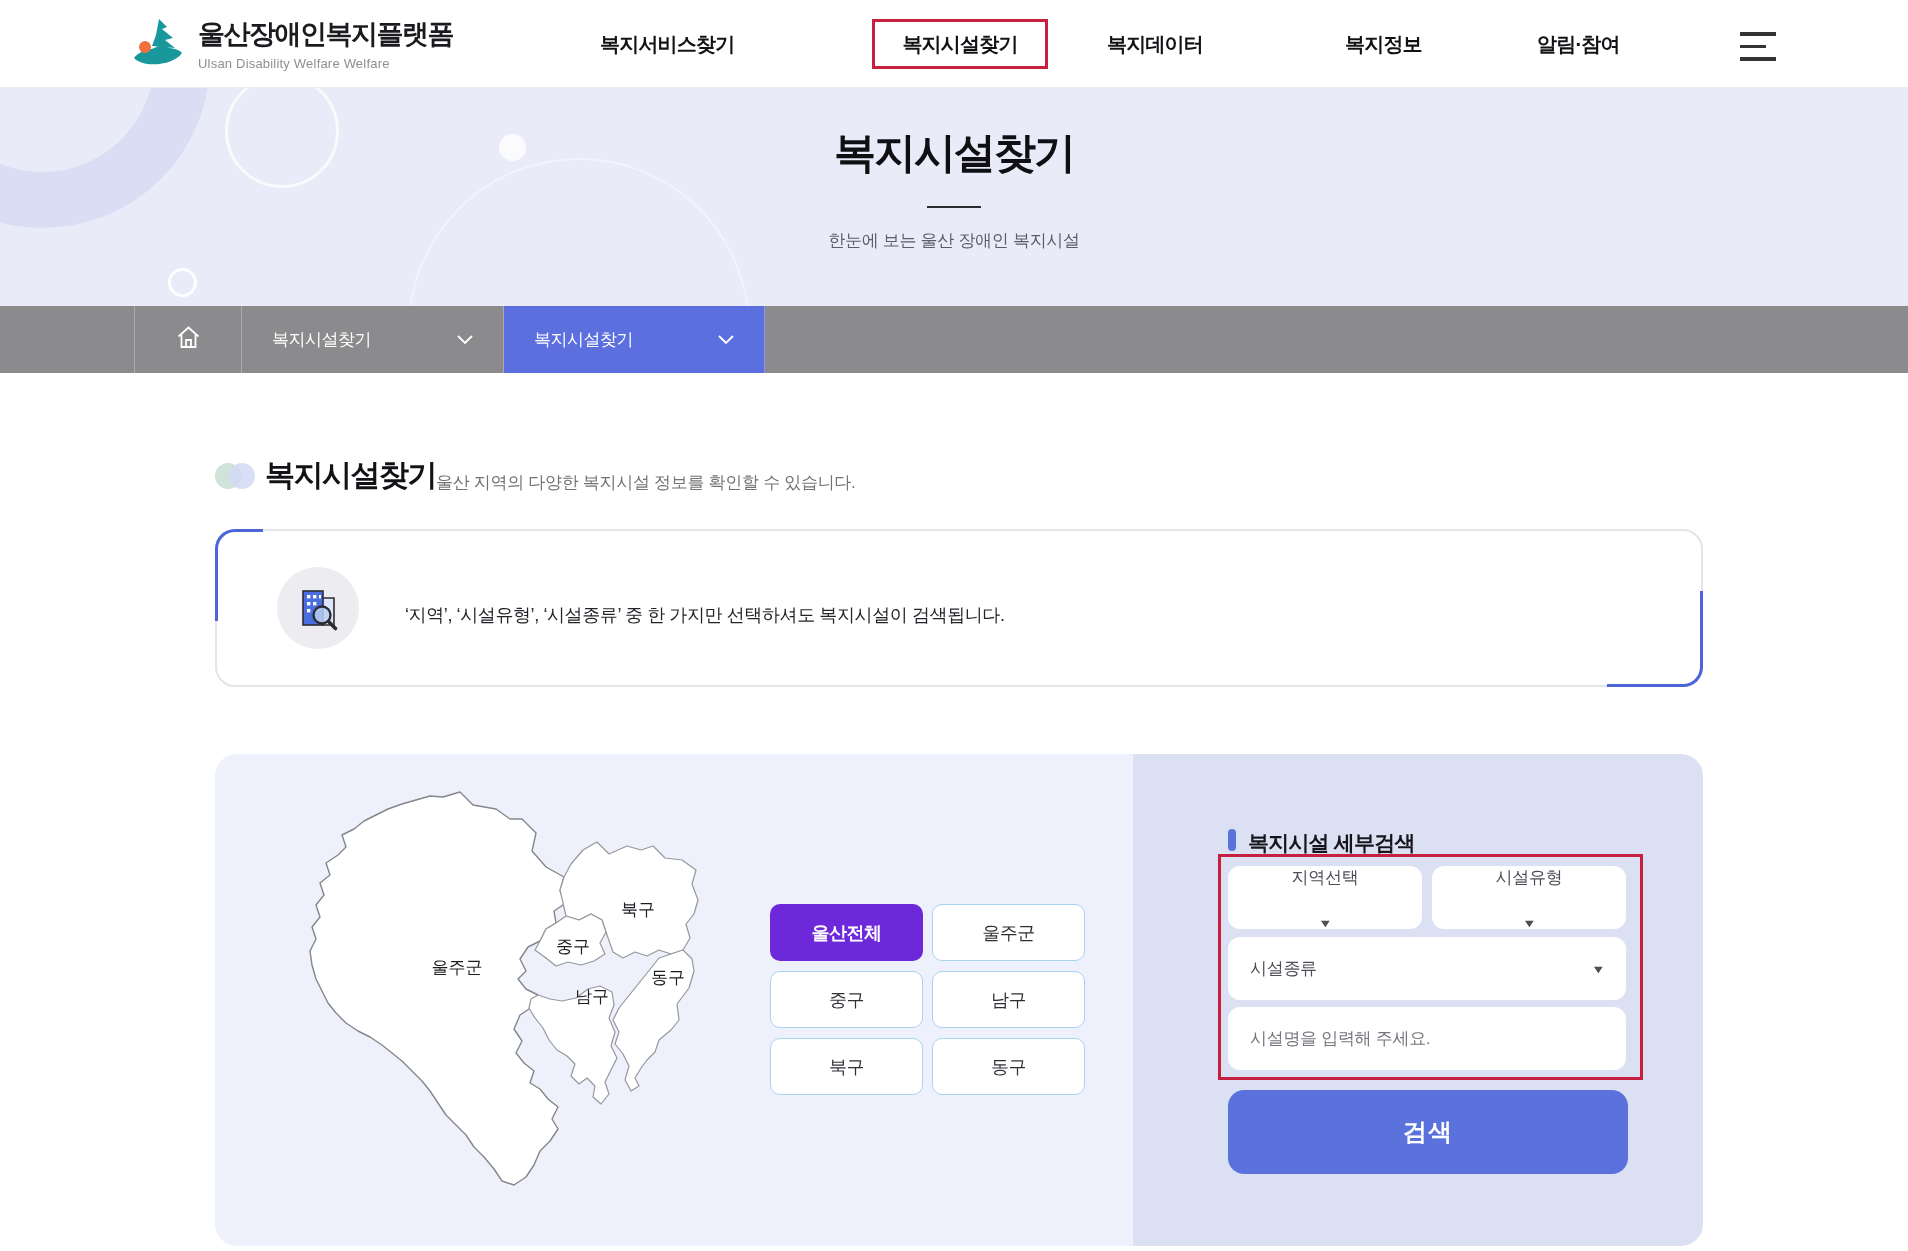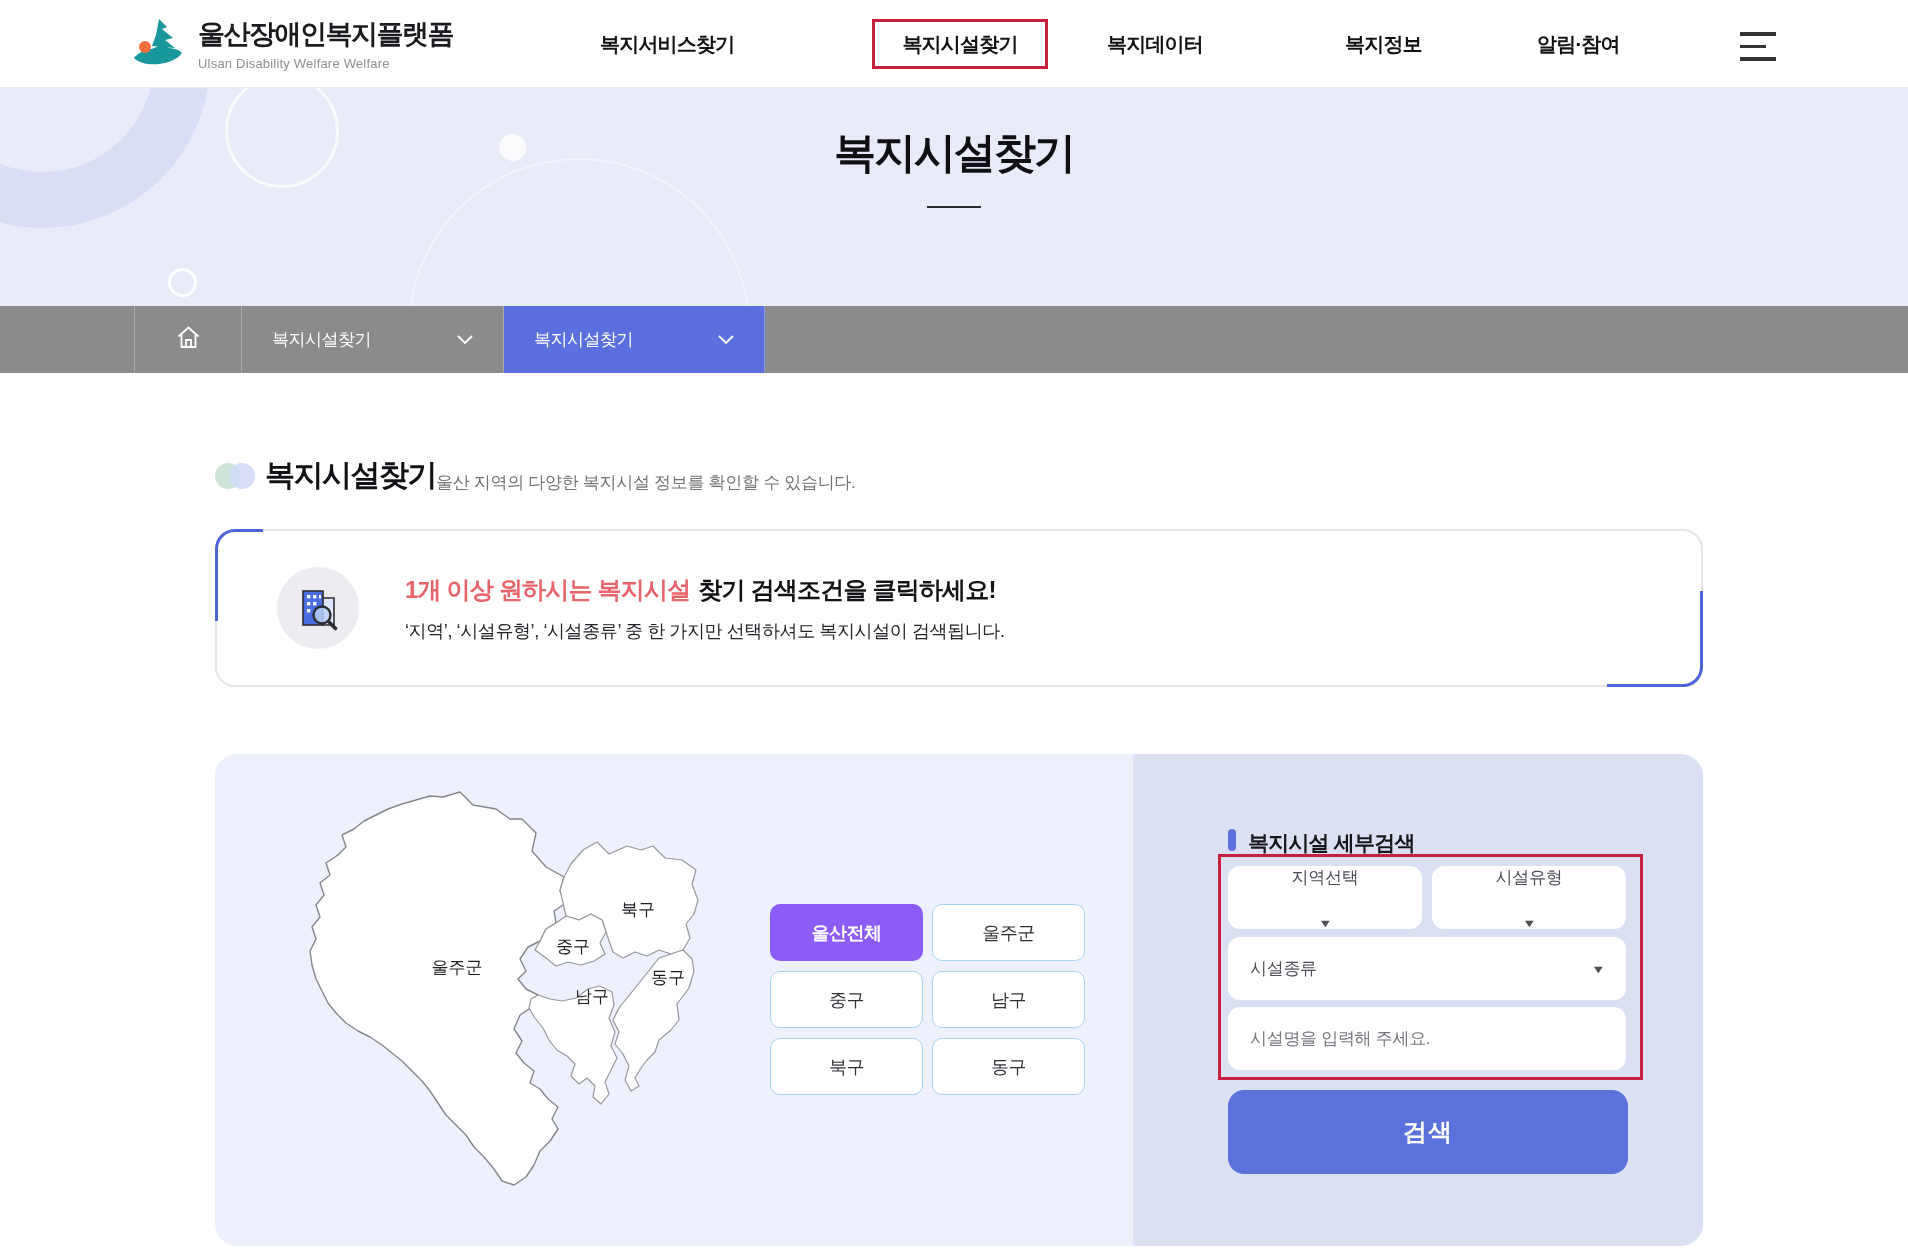--- a/index.html
+++ b/index.html
@@ -70,21 +70,21 @@
 
   
   .finder { margin-top:67px; height:492px; border-radius:22px; overflow:hidden; display:flex; }
   .map-zone { flex:1; background:#eef1fb; position:relative; }
   .map-svg { position:absolute; left:85px; top:35px; }
   .map-svg path { cursor:pointer; }
   .map-svg text { font-family:"Liberation Sans","DejaVu Sans",sans-serif; font-size:17px; font-weight:500; fill:#1c1c22; }
   .regions { position:absolute; left:555px; top:150px; display:grid; grid-template-columns:153px 153px; gap:10px 9px; }
   .region-btn { height:57px; background:#fff; border:1.5px solid #a9d4f1; border-radius:10px;
     display:flex; align-items:center; justify-content:center; font-size:18px; color:#2f2f36; letter-spacing:-0.5px; cursor:pointer; }
-  .region-btn.selected { background:#8b5cf6; border:none; color:#fff; font-weight:600; }
+  .region-btn.selected { background:#6d28d9; border:none; color:#fff; font-weight:600; }
 
   .panel { width:570px; background:#dbe0f2; position:relative; padding:75px 77px 0 95px; }
   .panel-title { display:flex; align-items:flex-start; gap:12px; height:26px; }
   .pill { width:8px; height:22px; border-radius:4px; background:#5b72dc; }
   .panel-title-text { font-size:21px; font-weight:700; color:#15151b; letter-spacing:-0.8px; }
   .sel-row { display:flex; gap:10px; margin-top:11px; }
   .sel { height:63px; background:#fff; border-radius:12px; display:flex; align-items:center;
     justify-content:space-between; padding:0 22px; cursor:pointer; }
   .sel-half { width:194px;flex-direction:column; }
   .sel-full { width:398px; margin-top:8px; }
@@ -130,20 +130,21 @@
 </div>
 
 <div class="hero">
   <div class="deco deco1"></div>
   <div class="deco deco2"></div>
   <div class="deco deco3"></div>
   <div class="deco deco4"></div>
   <div class="deco deco5"></div>
   <div class="hero-title">복지시설찾기</div>
   <div class="hero-divider"></div>
+  <div class="hero-sub">한눈에 보는 울산 장애인 복지시설</div>
 </div>
 
 <div class="crumb">
   <div class="crumb-cell crumb-spacer"></div>
   <div class="crumb-cell crumb-home">
     <span>
       <svg width="27" height="27" viewBox="0 0 27 27" fill="none" stroke="#fff" stroke-width="1.8">
         <path d="M3.5,12.5 L13.5,3.5 L23.5,12.5"></path>
         <path d="M6.5,10.5 L6.5,23 L20.5,23 L20.5,10.5"></path>
         <path d="M11,23 L11,16 L16,16 L16,23"></path>
@@ -193,23 +194,20 @@
             <rect x="25" y="11" width="2" height="3.4"></rect>
           <rect x="13" y="18" width="3.4" height="3.4"></rect>
             <rect x="19" y="18" width="3.4" height="3.4"></rect>
           <rect x="13" y="25" width="3.4" height="3.4"></rect>
         </g>
         <circle cx="28" cy="31" r="8.5" fill="rgba(186,208,245,0.85)" stroke="#2c2c33" stroke-width="2.4"></circle>
         <line x1="34.5" y1="37.5" x2="41.5" y2="44.5" stroke="#2c2c33" stroke-width="3.6" stroke-linecap="round"></line>
       </svg>
     </div>
     <div class="notice-text">
-      <div class="notice-line1">
-        <span class="hl">1개 이상 원하시는 복지시설</span><span class="rest">찾기 검색조건을 클릭하세요!</span>
-      </div>
       <div class="notice-line2">‘지역’, ‘시설유형’, ‘시설종류’ 중 한 가지만 선택하셔도 복지시설이 검색됩니다.</div>
     </div>
   </div>
 
   <div class="finder">
 
     <div class="map-zone">
       <svg class="map-svg" width="420" height="412" viewBox="0 0 420 412">
         <g fill="#ffffff" stroke="#85858c" stroke-width="1.4" stroke-linejoin="round">
           <path d="M143,8 L160,3 L173,16 L196,20 L210,30 L222,30 L236,44 L232,62 L246,78 L264,88

